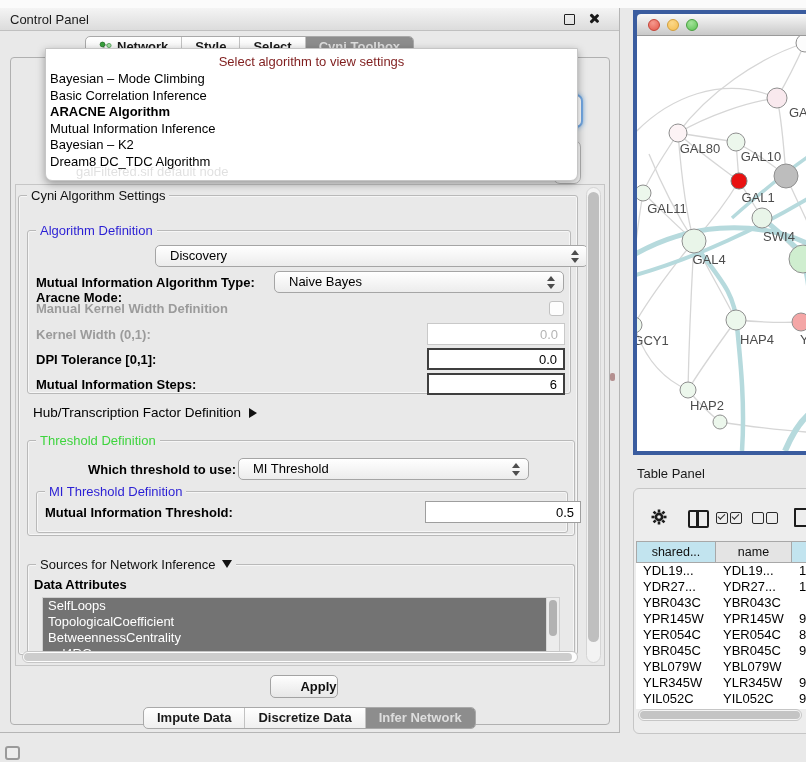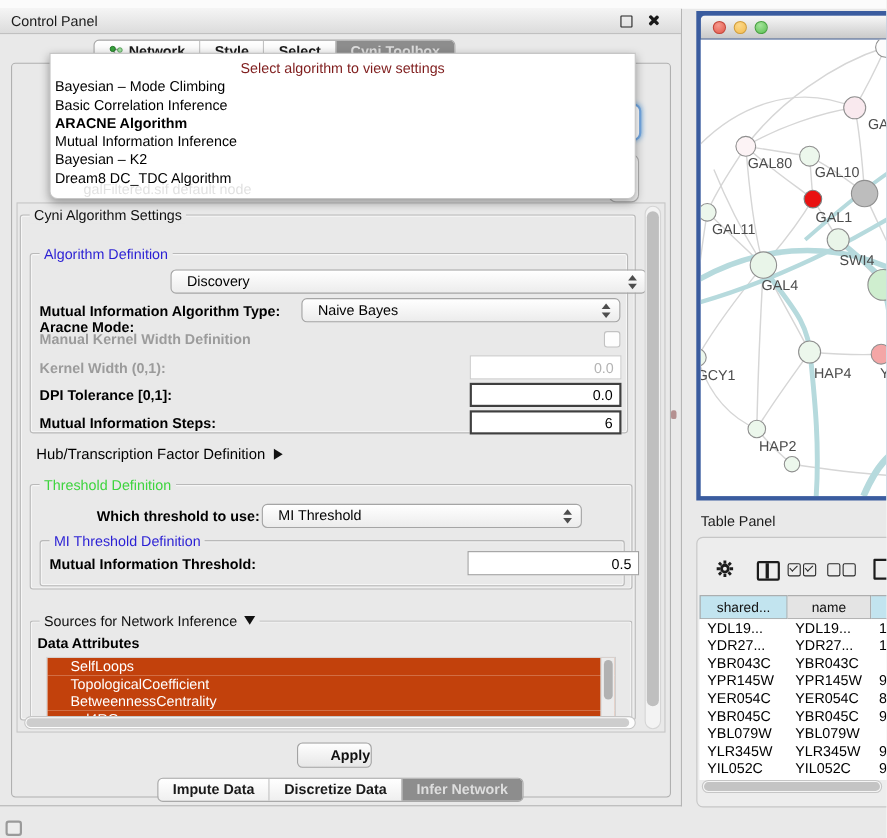--- a/index.html
+++ b/index.html
@@ -44,21 +44,21 @@
   .arr::after{content:"";position:absolute;left:0;bottom:1px;border-left:4px solid transparent;border-right:4px solid transparent;border-top:5px solid #4d4d4d;}
   .tin{position:absolute;background:#fff;box-sizing:border-box;height:22px;font-size:13px;text-align:right;
        padding:0 6px 0 0;font-family:"Liberation Sans",sans-serif;}
   .tin.strong{border:2px solid #3f3f3f;color:#000;}
   .tin.weak{border:1px solid #9e9e9e;color:#000;}
   .tin.dis{border:1px solid #c9c9c9;color:#b4b4b4;}
   .checkbox{position:absolute;width:13px;height:13px;border:1px solid #c2c2c2;border-radius:3px;background:#fdfdfd;}
   .tri-right{display:inline-block;width:0;height:0;border-left:8px solid #111;border-top:5.5px solid transparent;border-bottom:5.5px solid transparent;margin-left:8px;vertical-align:-1px;}
   .tri-down{display:inline-block;width:0;height:0;border-top:8px solid #111;border-left:5.5px solid transparent;border-right:5.5px solid transparent;margin-left:6px;vertical-align:1px;}
   .list{position:absolute;background:#fff;border:1px solid #cfcfcf;box-sizing:border-box;overflow:hidden;}
-  .list .item{height:16px;line-height:16px;font-size:13px;color:#fff;background:#c2410c;padding-left:21px;}
+  .list .item{height:16px;line-height:16px;font-size:13px;color:#fff;background:#737373;padding-left:5px;}
   .list-vscroll{position:absolute;right:0;top:0;bottom:0;width:12px;background:#ececec;border-left:1px solid #d8d8d8;}
   .list-vscroll .thumb{position:absolute;left:1.5px;top:2px;width:8px;height:36px;background:#b2b2b2;border-radius:5px;}
   .hscroll{position:absolute;height:12px;background:#fdfdfd;border:1px solid #c6c6c6;border-radius:7px;box-sizing:border-box;}
   .hscroll .thumb{position:absolute;left:1px;top:1px;bottom:1px;width:99%;background:#cdcdcd;border-radius:6px;}
   .btn{position:absolute;box-sizing:border-box;background:linear-gradient(#fefefe,#e7e7e7);border:1px solid #a3a3a3;
        border-radius:5px;font-size:13px;font-weight:600;text-align:center;line-height:21px;color:#111;padding-left:29px;}
   
   .popup{position:absolute;left:45px;top:40px;width:533px;height:133px;background:#fff;border:1px solid #c6c6c6;
          border-radius:0 0 7px 7px;box-shadow:0 3px 9px rgba(0,0,0,.35);z-index:10;box-sizing:border-box;overflow:hidden;}
   .popup .prompt{height:19px;line-height:19px;text-align:center;color:#7f1d1d;font-size:13px;padding-top:3px;}

